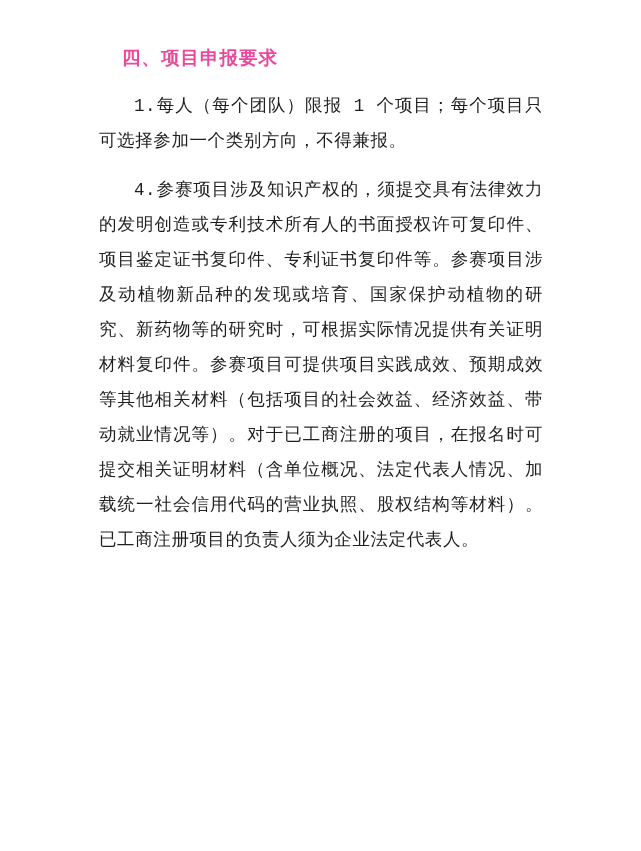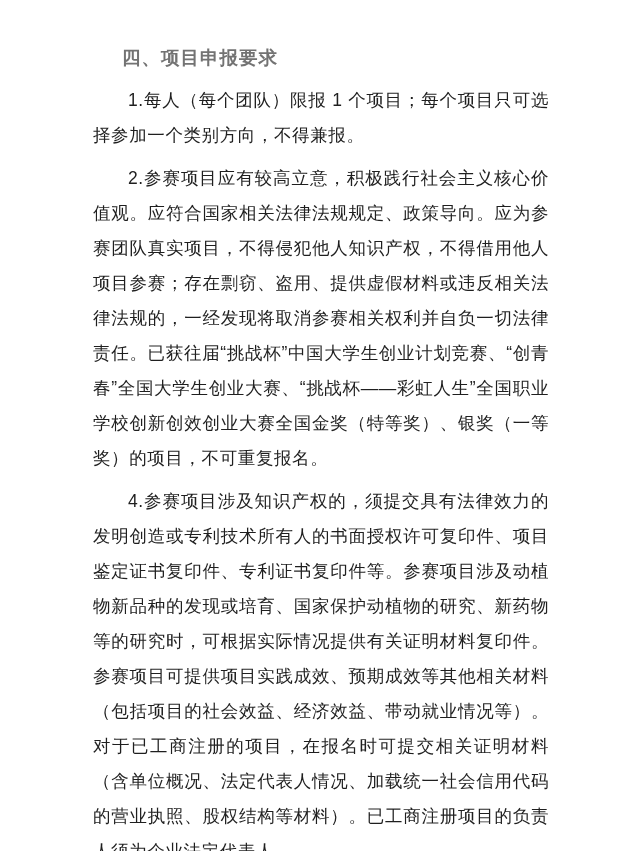--- a/index.html
+++ b/index.html
@@ -18,36 +18,35 @@
       color: #1f1f1f;
     }
     .heading {
       font-family: "Liberation Sans", sans-serif;
       font-weight: 700;
       font-size: 18.5px;
       line-height: 35px;
       margin: 0 0 4px 0;
       text-indent: 37px;
       letter-spacing: 1px;
-      color: #737373;
+      color: #ec4899;
       white-space: nowrap;
     }
     .para {
-      font-family: Liberation Sans, sans-serif;
+      font-family: Liberation Mono, monospace;
       font-size: 17.5px;
       line-height: 35px;
-      margin: 8px;
+      margin: 14px;
       text-align: justify;
       text-justify: inter-ideograph;
       text-indent: 35px;
       letter-spacing: 0.6px;
       color: #1f1f1f;
     }
   </style>
 </head>
 <body>
 
 <div class="page">
   <h2 class="heading">四、项目申报要求</h2>
   <p class="para">1.每人（每个团队）限报 1 个项目；每个项目只可选择参加一个类别方向，不得兼报。</p>
-  <p class="para">2.参赛项目应有较高立意，积极践行社会主义核心价值观。应符合国家相关法律法规规定、政策导向。应为参赛团队真实项目，不得侵犯他人知识产权，不得借用他人项目参赛；存在剽窃、盗用、提供虚假材料或违反相关法律法规的，一经发现将取消参赛相关权利并自负一切法律责任。已获往届“挑战杯”中国大学生创业计划竞赛、“创青春”全国大学生创业大赛、“挑战杯——彩虹人生”全国职业学校创新创效创业大赛全国金奖（特等奖）、银奖（一等奖）的项目，不可重复报名。</p>
   <p class="para">4.参赛项目涉及知识产权的，须提交具有法律效力的发明创造或专利技术所有人的书面授权许可复印件、项目鉴定证书复印件、专利证书复印件等。参赛项目涉及动植物新品种的发现或培育、国家保护动植物的研究、新药物等的研究时，可根据实际情况提供有关证明材料复印件。参赛项目可提供项目实践成效、预期成效等其他相关材料（包括项目的社会效益、经济效益、带动就业情况等）。对于已工商注册的项目，在报名时可提交相关证明材料（含单位概况、法定代表人情况、加载统一社会信用代码的营业执照、股权结构等材料）。已工商注册项目的负责人须为企业法定代表人。</p>
 </div>
 
 </body></html>

